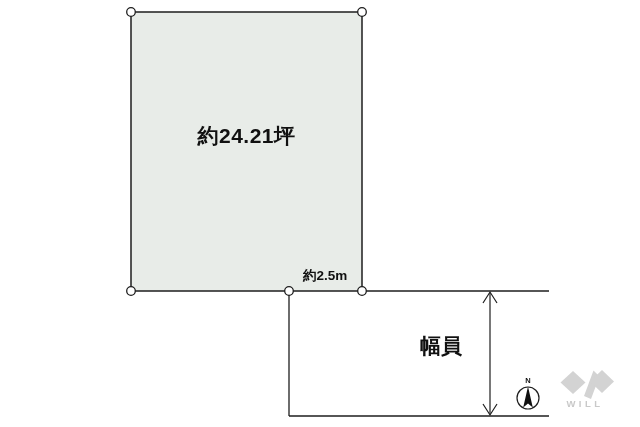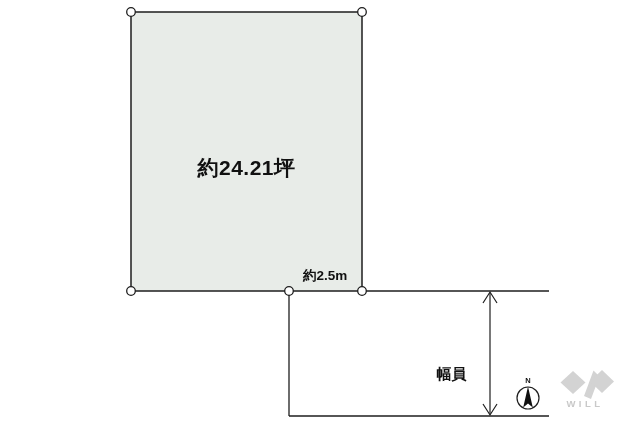--- a/index.html
+++ b/index.html
@@ -23,30 +23,30 @@
   }
   .logo-text{
     font-family:"Liberation Sans","DejaVu Sans",sans-serif;
     font-size:9.5px;font-weight:bold;fill:#c9c9c9;
     letter-spacing:3.5px;text-anchor:middle;
   }
   .label{position:absolute;color:#111111;white-space:nowrap;}
   .area-label{
     left:131px;top:123px;width:231px;
     text-align:center;font-weight:bold;
-    font-size:21px;line-height:25px;letter-spacing:0.5px;margin-top:32px;
+    font-size:21px;line-height:25px;letter-spacing:0.5px;
   }
   .frontage-label{
     left:303px;top:267px;width:54px;
     font-weight:bold;font-size:13.5px;
   }
   .road-width-label{
     left:420px;top:336px;width:63px;
-    text-align:center;font-weight:bold;
-    font-size:15px;line-height:19px;margin-top:28px;
+    font-weight:bold;
+    font-size:21px;line-height:19px;
   }
 </style>
 </head>
 <body>
 
 <div class="canvas">
 
   <svg class="drawing" width="640" height="427" viewBox="0 0 640 427">
 
     <rect class="parcel" x="131" y="12" width="231" height="279" fill="#e8ece8"></rect>

